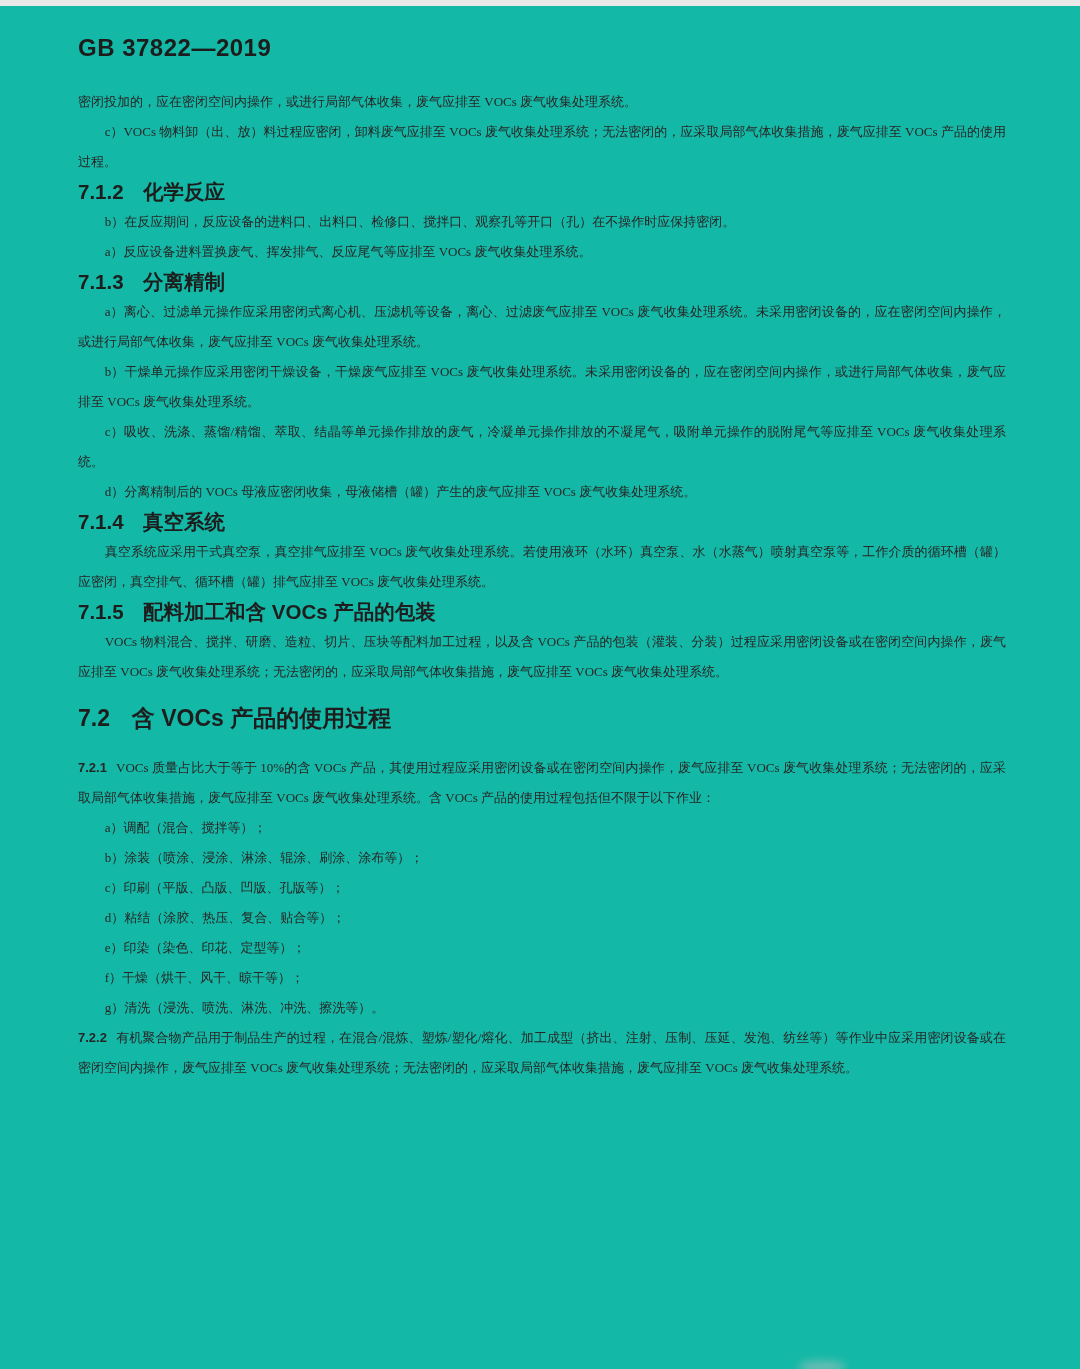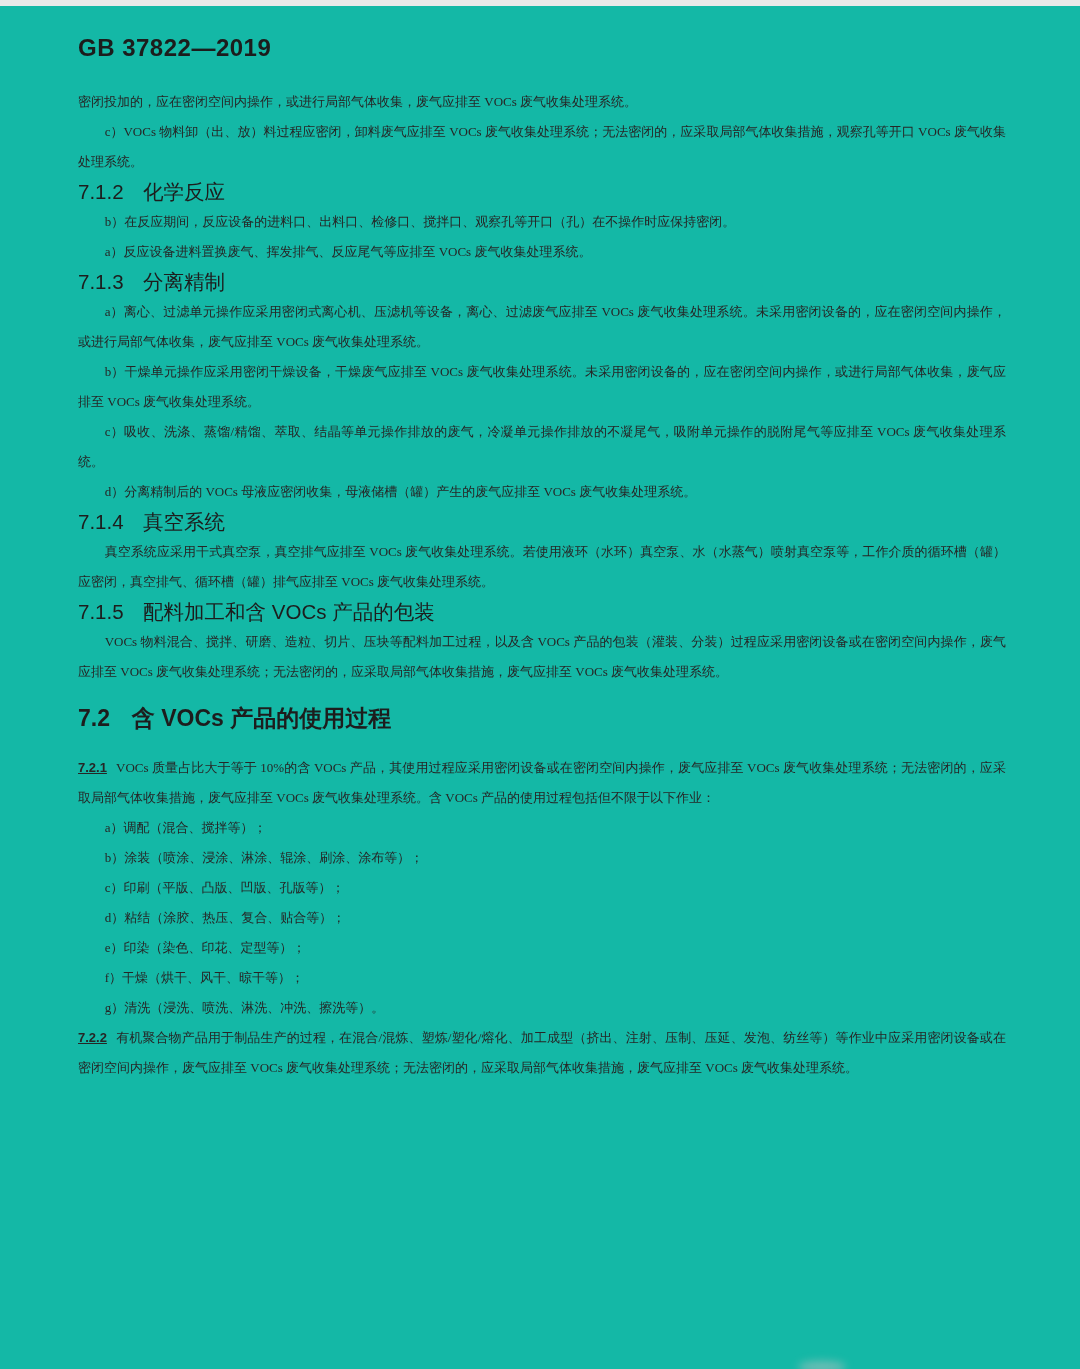--- a/index.html
+++ b/index.html
@@ -25,39 +25,38 @@
   p.body{
     margin:0;
     font-size:13px;
     line-height:30px;
     text-align:justify;
   }
   p.indent{ text-indent:2.05em; }
   h3.sub{
     margin:0;
     font-family:"Liberation Sans",sans-serif;
-    font-weight:400;
+    font-weight:700;
     font-size:20.5px;
     line-height:30px;
     color:#1d1d1d;
   }
   h2.sec{
     margin:16px 0 19px 0;
     font-family:"Liberation Sans",sans-serif;
     font-weight:700;
     font-size:23px;
     line-height:31px;
     color:#1d1d1d;
   }
   .num{ margin-right:.95em; }
   .cnum{
     font-family:"Liberation Sans",sans-serif;
     font-weight:700;
     margin-right:.7em;
-    text-decoration:underline;
   }
   .list p.body{ text-indent:2.05em; }
   .scan-smudge{
     position:absolute;
     left:798px;top:1355px;
     width:48px;height:12px;
     background:#c4c4c4;
     opacity:.5;
     border-radius:50%;
     filter:blur(4px);
@@ -66,21 +65,21 @@
 </head>
 <body>
 
 <div class="page">
 
   <div class="doc-header">GB 37822—2019</div>
 
   <p class="body">密闭投加的，应在密闭空间内操作，或进行局部气体收集，废气应排至 VOCs 废气收集处理系统。</p>
 
 
-  <p class="body indent">c）VOCs 物料卸（出、放）料过程应密闭，卸料废气应排至 VOCs 废气收集处理系统；无法密闭的，应采取局部气体收集措施，观察孔等开口 VOCs 废气收集处理系统。</p>
+  <p class="body indent">c）VOCs 物料卸（出、放）料过程应密闭，卸料废气应排至 VOCs 废气收集处理系统；无法密闭的，应采取局部气体收集措施，废气应排至 VOCs 产品的使用过程。</p>
 
   <h3 class="sub"><span class="num">7.1.2</span><span>化学反应</span></h3>
 
   <p class="body indent">b）在反应期间，反应设备的进料口、出料口、检修口、搅拌口、观察孔等开口（孔）在不操作时应保持密闭。</p>
 
   <p class="body indent">a）反应设备进料置换废气、挥发排气、反应尾气等应排至 VOCs 废气收集处理系统。</p>
 
   <h3 class="sub"><span class="num">7.1.3</span><span>分离精制</span></h3>
 
   <p class="body indent">a）离心、过滤单元操作应采用密闭式离心机、压滤机等设备，离心、过滤废气应排至 VOCs 废气收集处理系统。未采用密闭设备的，应在密闭空间内操作，或进行局部气体收集，废气应排至 VOCs 废气收集处理系统。</p>

